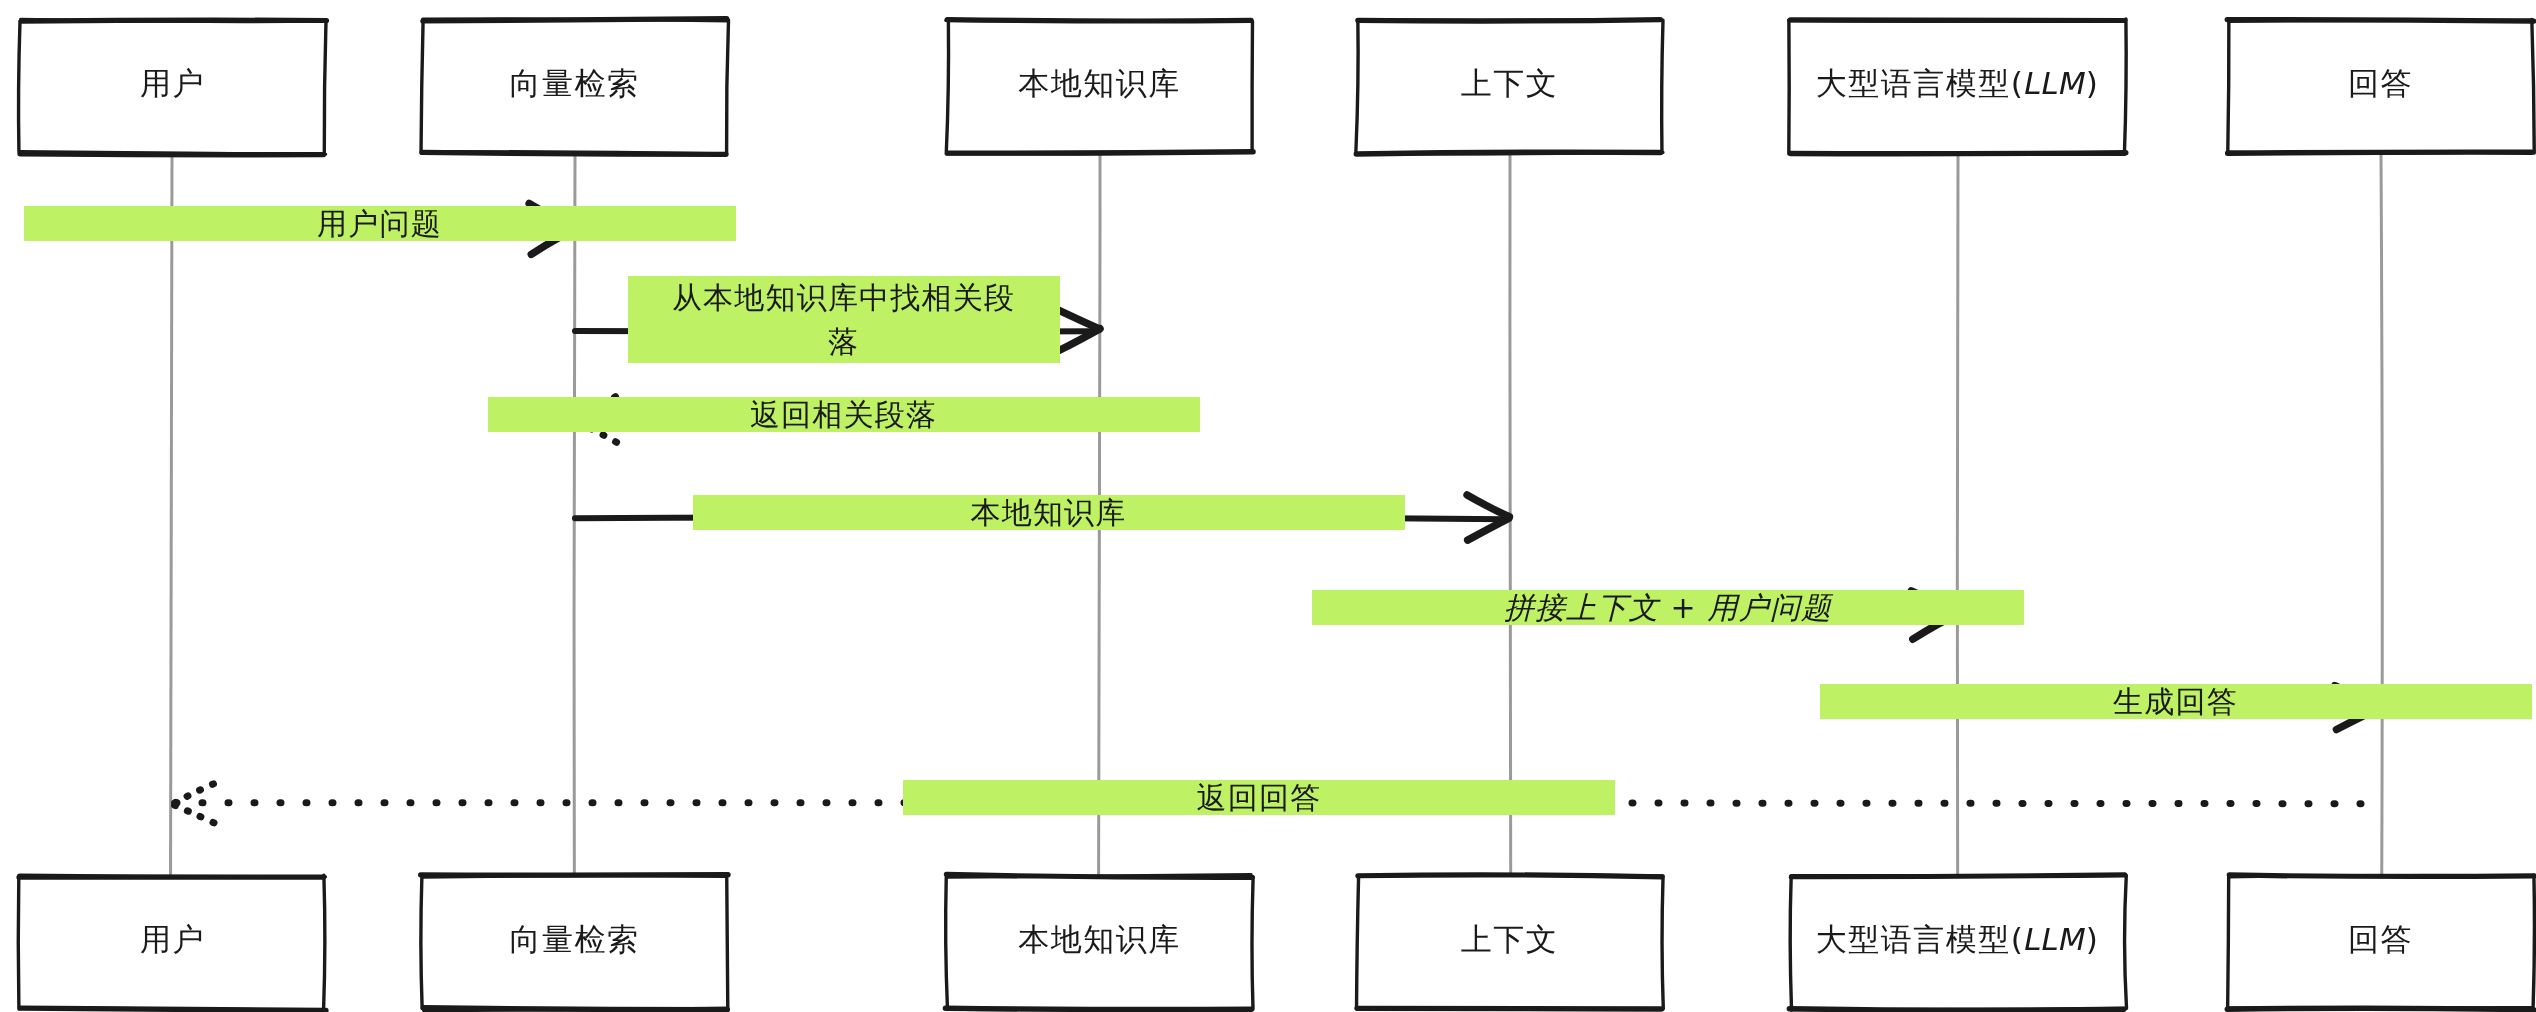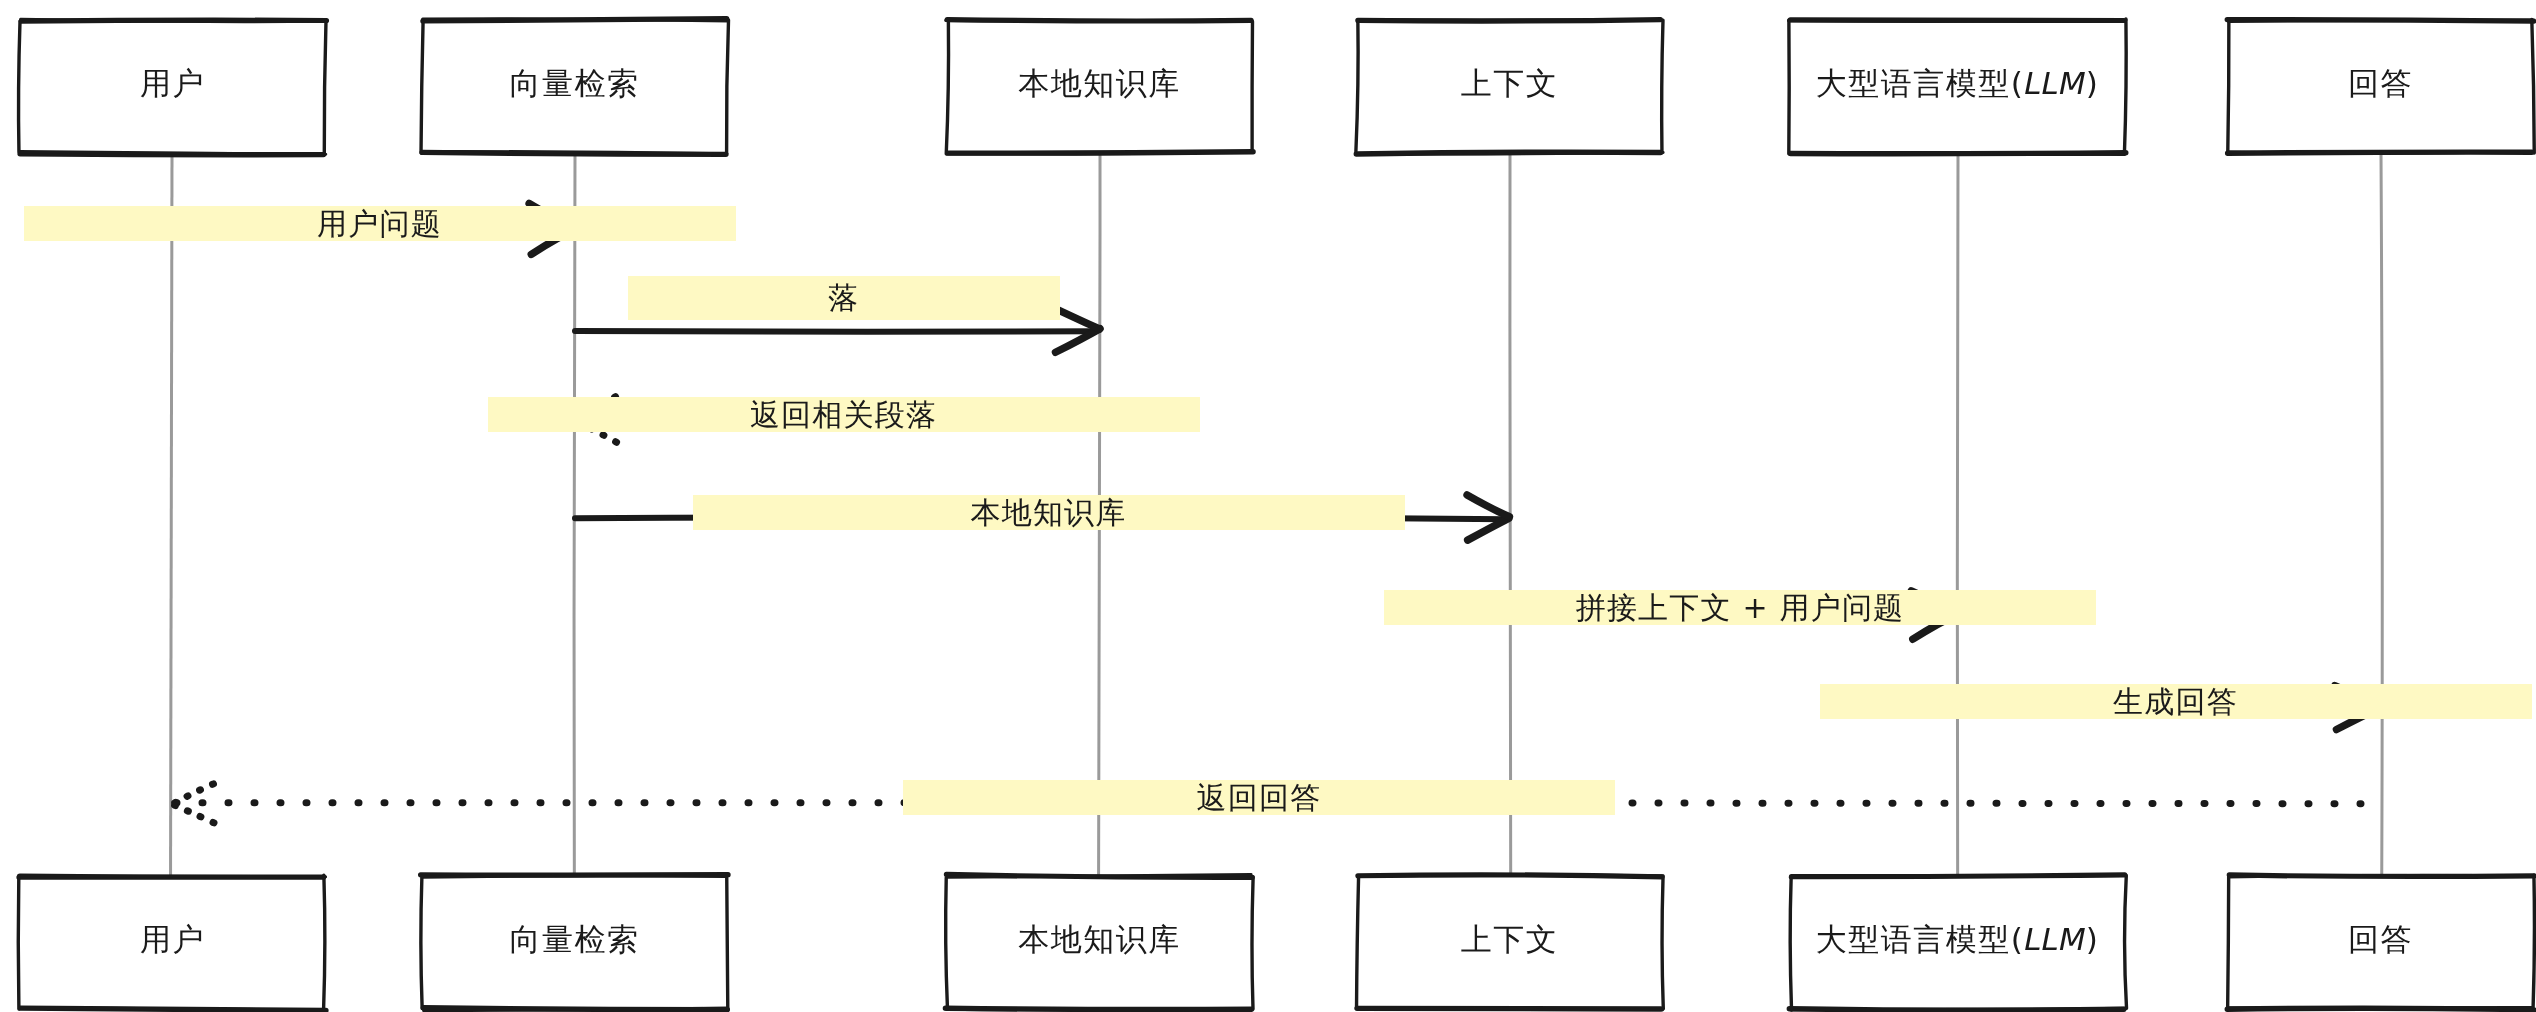--- a/index.html
+++ b/index.html
@@ -39,21 +39,21 @@
     font-family: "DejaVu Sans", sans-serif;
   }
   .participant-label .latin {
     font-style: italic;
     letter-spacing: 0px;
     text-align: right;
   }
   .message-label {
     font-size: 30px;
     letter-spacing: 1.2px;
-    background: #fef9c3;
+    background: #bef264;
     padding: 0 6px;
     font-family: "DejaVu Sans", sans-serif;
   }
   .two-line {
     line-height: 1.45;
   }
 </style>
 </head>
 <body>
 
@@ -230,20 +230,20 @@
       <div class="participant-label" style="left: 1357px; width: 305px; top: 64.5px;">上下文</div>
       <div class="participant-label" style="left: 1790px; width: 335px; top: 64.5px;"><span>大型语言模型(</span><span class="latin">LLM</span><span>)</span></div>
       <div class="participant-label" style="left: 2228px; width: 305px; top: 64.5px;">回答</div>
       <div class="participant-label" style="left: 20px; width: 305px; top: 920.5px;">用户</div>
       <div class="participant-label" style="left: 422px; width: 305px; top: 920.5px;">向量检索</div>
       <div class="participant-label" style="left: 947px; width: 305px; top: 920.5px;">本地知识库</div>
       <div class="participant-label" style="left: 1357px; width: 305px; top: 920.5px;">上下文</div>
       <div class="participant-label" style="left: 1790px; width: 335px; top: 920.5px;"><span>大型语言模型(</span><span class="latin">LLM</span><span>)</span></div>
       <div class="participant-label" style="left: 2228px; width: 305px; top: 920.5px;">回答</div>
       <div class="message-label" style="left: 23.5px; width: 700px; top: 206px;">用户问题</div>
-      <div class="message-label two-line" style="left: 627.5px; width: 420px; top: 276px;"><div>落</div></div>
+      <div class="message-label two-line" style="left: 627.5px; width: 420px; top: 276px;"><div>从本地知识库中找相关段</div><div>落</div></div>
       <div class="message-label" style="left: 487.5px; width: 700px; top: 397px;">返回相关段落</div>
       <div class="message-label" style="left: 692.5px; width: 700px; top: 495px;">本地知识库</div>
-      <div class="message-label" style="left: 1384px; width: 700px; top: 590px;">拼接上下文 + 用户问题</div>
+      <div class="message-label" style="left: 1312px; width: 700px; top: 590px; font-style: italic;">拼接上下文 + 用户问题</div>
       <div class="message-label" style="left: 1819.5px; width: 700px; top: 684px;">生成回答</div>
       <div class="message-label" style="left: 903px; width: 700px; top: 780px;">返回回答</div>
     </div>
 </div>
 
 </body></html>

